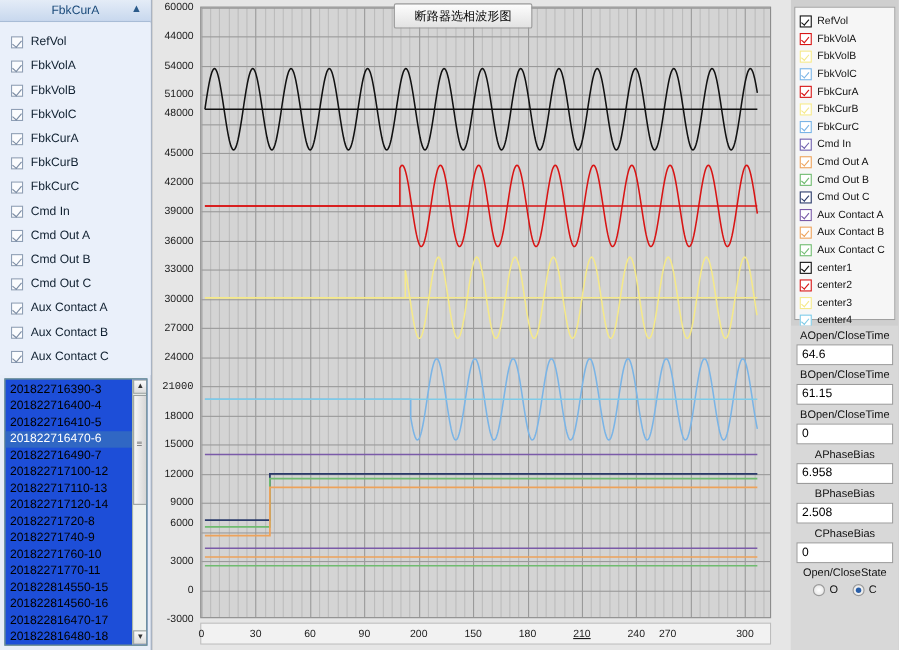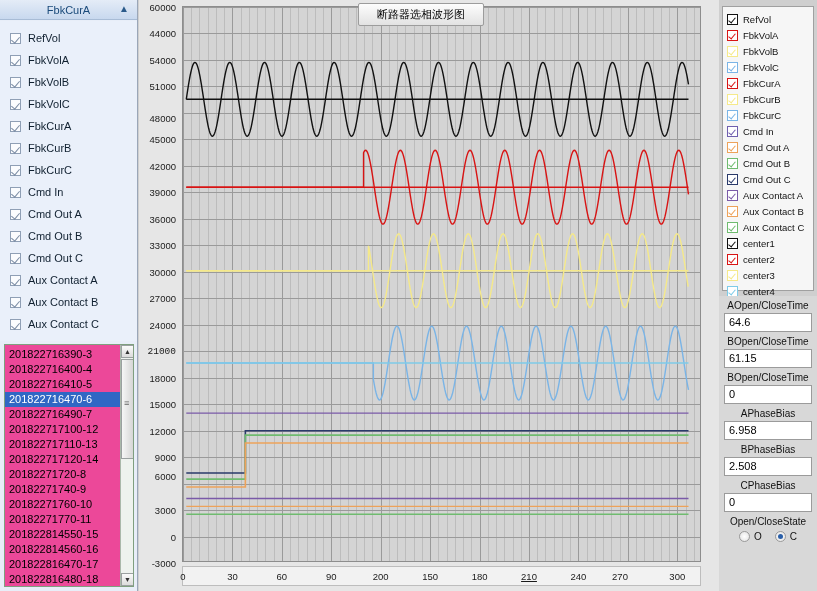--- a/index.html
+++ b/index.html
@@ -61,21 +61,21 @@
     position: absolute; left: 2px; top: 1px;
     width: 4px; height: 7px;
     border: solid #7a8ba3;
     border-width: 0 1.5px 1.5px 0;
     transform: rotate(40deg);
   }
   #file-list-wrap {
     position: absolute;
     left: 4px; top: 344px;
     width: 130px; height: 243px;
-    background: #ec4899;
+    background: #1d4ed8;
     border: 1px solid #7f9f7f;
     overflow: hidden;
   }
   #file-list {
     position: absolute; left: 0; top: 2px;
     width: 115px;
   }
   .file-item {
     font-size: 11px;
     color: #000;
@@ -338,21 +338,21 @@
     </div>
   </div>
 
   <div id="chart-area">
     <div id="chart-title">断路器选相波形图</div>
     <div id="y-axis">
         <div class="y-tick" style="top: 1px;">60000</div>
         <div class="y-tick" style="top: 27.4762px;">44000</div>
         <div class="y-tick" style="top: 53.9524px;">54000</div>
         <div class="y-tick" style="top: 80.4286px;">51000</div>
-        <div class="y-tick" style="top: 112px;">48000</div>
+        <div class="y-tick" style="top: 97px;">48000</div>
         <div class="y-tick" style="top: 133.381px;">45000</div>
         <div class="y-tick" style="top: 159.857px;">42000</div>
         <div class="y-tick" style="top: 186.333px;">39000</div>
         <div class="y-tick" style="top: 212.81px;">36000</div>
         <div class="y-tick" style="top: 239.286px;">33000</div>
         <div class="y-tick" style="top: 265.762px;">30000</div>
         <div class="y-tick" style="top: 292.238px;">27000</div>
         <div class="y-tick" style="top: 318.714px;">24000</div>
         <div class="y-tick" style="top: 345.19px; font-family: Liberation Mono, monospace;">21000</div>
         <div class="y-tick" style="top: 371.667px;">18000</div>
@@ -472,21 +472,21 @@
     <div id="x-axis">
         <div class="x-tick" style="left: 0px;">0</div>
         <div class="x-tick" style="left: 49.4286px;">30</div>
         <div class="x-tick" style="left: 98.8571px;">60</div>
         <div class="x-tick" style="left: 148.286px;">90</div>
         <div class="x-tick" style="left: 197.714px;">200</div>
         <div class="x-tick" style="left: 247.143px;">150</div>
         <div class="x-tick" style="left: 296.571px;">180</div>
         <div class="x-tick" style="left: 346px; text-decoration: underline;">210</div>
         <div class="x-tick" style="left: 395.429px;">240</div>
-        <div class="x-tick" style="left: 437px; text-align: center;">270</div>
+        <div class="x-tick" style="left: 424px; text-align: center;">270</div>
         <div class="x-tick" style="left: 494.286px;">300</div>
       </div>
   </div>
 
   <div id="legend">
       <div class="lg-item">
         <span class="lg-box" style="border-color: rgb(17, 17, 17);">
           <i style="border-color: rgb(17, 17, 17);"></i>
         </span>
         <span>RefVol</span>

